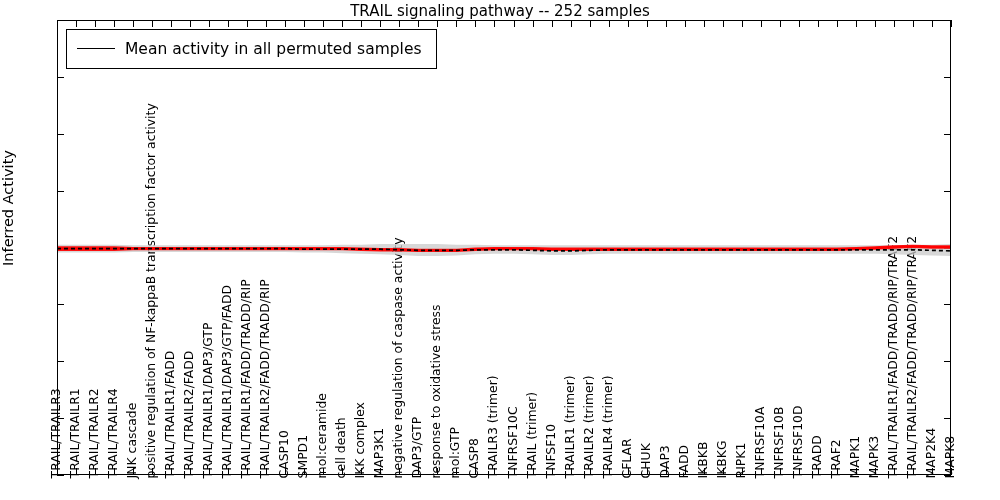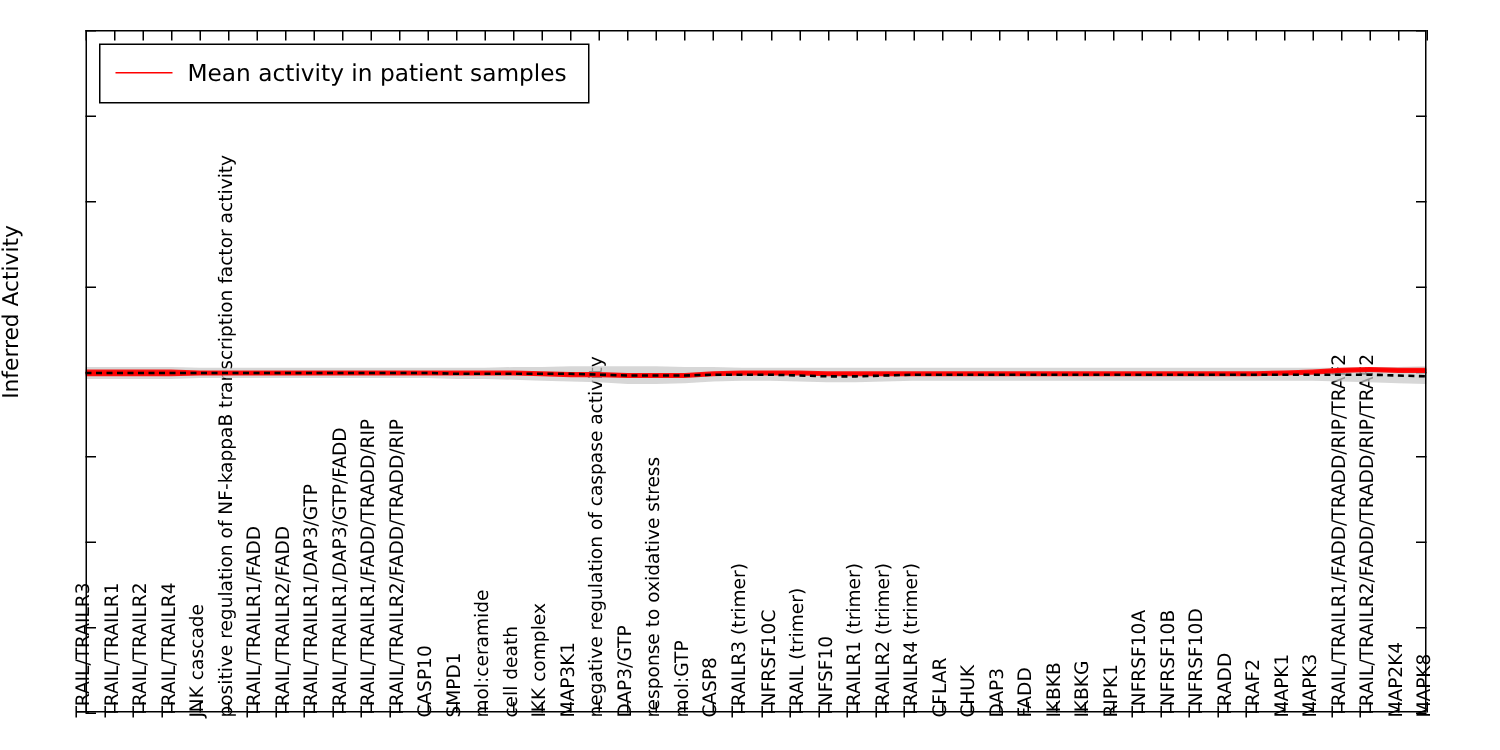--- a/index.html
+++ b/index.html
@@ -64,20 +64,21 @@
   .legend-text{font-size:15.5px;color:#000;white-space:nowrap;}
 
   
   .data-svg{position:absolute;left:57px;top:20px;width:894px;height:455px;}
 </style>
 </head>
 <body>
 
 <div id="figure">
 
+  <div class="chart-title">TRAIL signaling pathway -- 252 samples</div>
 
   <div class="ylabel">Inferred Activity</div>
 
   <div id="ytick-layer">
       <div class="ytick-mark" style="top: 475px;"></div>
       <div class="ytick-mark right" style="top: 475px;"></div>
       <div class="ytick-mark" style="top: 418.125px;"></div>
       <div class="ytick-mark right" style="top: 418.125px;"></div>
       <div class="ytick-mark" style="top: 361.25px;"></div>
       <div class="ytick-mark right" style="top: 361.25px;"></div>
@@ -245,18 +246,18 @@
       <path d="M0.00 224.66 L19.02 224.66 L38.04 224.66 L57.06 224.66 L76.09 225.22 L95.11 225.22 L114.13 225.22 L133.15 225.22 L152.17 225.22 L171.19 225.22 L190.21 225.22 L209.23 225.22 L228.26 225.22 L247.28 225.22 L266.30 225.22 L285.32 224.66 L304.34 224.66 L323.36 224.09 L342.38 224.09 L361.40 224.09 L380.43 224.09 L399.45 224.66 L418.47 224.66 L437.49 225.22 L456.51 225.22 L475.53 225.22 L494.55 225.22 L513.57 225.22 L532.60 225.22 L551.62 225.22 L570.64 225.22 L589.66 225.22 L608.68 225.22 L627.70 225.22 L646.72 225.22 L665.74 225.22 L684.77 225.22 L703.79 225.22 L722.81 225.22 L741.83 225.22 L760.85 225.22 L779.87 225.22 L798.89 225.22 L817.91 225.22 L836.94 225.22 L855.96 224.66 L874.98 224.66 L894.00 224.09 L894.00 236.03 L874.98 235.46 L855.96 234.89 L836.94 234.33 L817.91 233.76 L798.89 233.76 L779.87 233.76 L760.85 233.76 L741.83 233.76 L722.81 233.76 L703.79 233.76 L684.77 233.76 L665.74 233.76 L646.72 233.76 L627.70 233.76 L608.68 233.76 L589.66 233.76 L570.64 233.76 L551.62 233.76 L532.60 234.33 L513.57 234.89 L494.55 234.89 L475.53 234.33 L456.51 233.76 L437.49 233.76 L418.47 234.33 L399.45 235.46 L380.43 236.03 L361.40 236.03 L342.38 234.89 L323.36 234.33 L304.34 233.76 L285.32 233.19 L266.30 232.62 L247.28 232.62 L228.26 232.05 L209.23 232.05 L190.21 232.05 L171.19 232.05 L152.17 232.05 L133.15 232.05 L114.13 232.05 L95.11 232.05 L76.09 232.05 L57.06 232.62 L38.04 232.62 L19.02 232.62 L0.00 232.62 Z" fill="#c8c8c8" fill-opacity="0.72" stroke="none"></path>
       <path d="M0.00 226.36 L19.02 226.36 L38.04 226.36 L57.06 226.36 L76.09 226.93 L95.11 226.93 L114.13 226.93 L133.15 226.93 L152.17 226.93 L171.19 226.93 L190.21 226.93 L209.23 226.93 L228.26 226.93 L247.28 226.93 L266.30 226.93 L285.32 226.93 L304.34 227.50 L323.36 228.07 L342.38 228.07 L361.40 228.64 L380.43 228.64 L399.45 228.64 L418.47 227.50 L437.49 226.93 L456.51 226.93 L475.53 226.93 L494.55 227.50 L513.57 227.50 L532.60 227.50 L551.62 227.50 L570.64 227.50 L589.66 227.50 L608.68 227.50 L627.70 227.50 L646.72 227.50 L665.74 227.50 L684.77 227.50 L703.79 227.50 L722.81 227.50 L741.83 227.50 L760.85 227.50 L779.87 227.50 L798.89 226.93 L817.91 226.36 L836.94 225.22 L855.96 224.66 L874.98 225.22 L894.00 225.22 L894.00 228.64 L874.98 228.64 L855.96 228.07 L836.94 228.64 L817.91 229.78 L798.89 230.34 L779.87 230.91 L760.85 230.91 L741.83 230.91 L722.81 230.91 L703.79 230.91 L684.77 230.91 L665.74 230.91 L646.72 230.91 L627.70 230.91 L608.68 230.91 L589.66 230.91 L570.64 230.91 L551.62 230.91 L532.60 230.91 L513.57 230.91 L494.55 230.91 L475.53 230.34 L456.51 230.34 L437.49 230.34 L418.47 230.91 L399.45 232.05 L380.43 232.05 L361.40 232.05 L342.38 231.48 L323.36 231.48 L304.34 230.91 L285.32 230.34 L266.30 230.34 L247.28 230.34 L228.26 230.34 L209.23 230.34 L190.21 230.34 L171.19 230.34 L152.17 230.34 L133.15 230.34 L114.13 230.34 L95.11 230.34 L76.09 230.34 L57.06 230.91 L38.04 230.91 L19.02 230.91 L0.00 230.91 Z" fill="#ff0000" fill-opacity="0.92" stroke="none"></path>
       <path d="M0.00 228.64 L19.02 228.64 L38.04 228.64 L57.06 228.64 L76.09 228.64 L95.11 228.64 L114.13 228.64 L133.15 228.64 L152.17 228.64 L171.19 228.64 L190.21 228.64 L209.23 228.64 L228.26 228.64 L247.28 228.64 L266.30 228.64 L285.32 228.64 L304.34 229.21 L323.36 229.78 L342.38 229.78 L361.40 230.34 L380.43 230.34 L399.45 230.34 L418.47 229.21 L437.49 228.64 L456.51 228.64 L475.53 228.64 L494.55 229.21 L513.57 229.21 L532.60 229.21 L551.62 229.21 L570.64 229.21 L589.66 229.21 L608.68 229.21 L627.70 229.21 L646.72 229.21 L665.74 229.21 L684.77 229.21 L703.79 229.21 L722.81 229.21 L741.83 229.21 L760.85 229.21 L779.87 229.21 L798.89 228.64 L817.91 228.07 L836.94 226.93 L855.96 226.36 L874.98 226.93 L894.00 226.93 " fill="none" stroke="#ff0000" stroke-width="1.9"></path>
       <path d="M0.00 228.64 L19.02 228.64 L38.04 228.64 L57.06 228.64 L76.09 228.64 L95.11 228.64 L114.13 228.64 L133.15 228.64 L152.17 228.64 L171.19 228.64 L190.21 228.64 L209.23 228.64 L228.26 228.64 L247.28 229.21 L266.30 229.21 L285.32 229.21 L304.34 229.21 L323.36 229.21 L342.38 229.78 L361.40 230.34 L380.43 230.34 L399.45 230.34 L418.47 229.78 L437.49 229.78 L456.51 229.78 L475.53 230.34 L494.55 230.91 L513.57 230.91 L532.60 230.34 L551.62 229.78 L570.64 229.78 L589.66 229.78 L608.68 229.78 L627.70 229.78 L646.72 229.78 L665.74 229.78 L684.77 229.78 L703.79 229.78 L722.81 229.78 L741.83 229.78 L760.85 229.78 L779.87 229.78 L798.89 229.78 L817.91 229.78 L836.94 229.78 L855.96 229.78 L874.98 230.34 L894.00 230.91 " fill="none" stroke="#000000" stroke-width="1.7" stroke-dasharray="4 3"></path>
     </svg>
 
   <div class="plot-frame"></div>
 
   <div class="legend">
     <div class="legend-row">
-      <span class="legend-swatch red"></span>
-      <span class="legend-text">Mean activity in patient samples</span>
+      <span class="legend-swatch"></span>
+      <span class="legend-text">Mean activity in all permuted samples</span>
     </div>
   </div>
 
 </div>
 
 </body></html>

